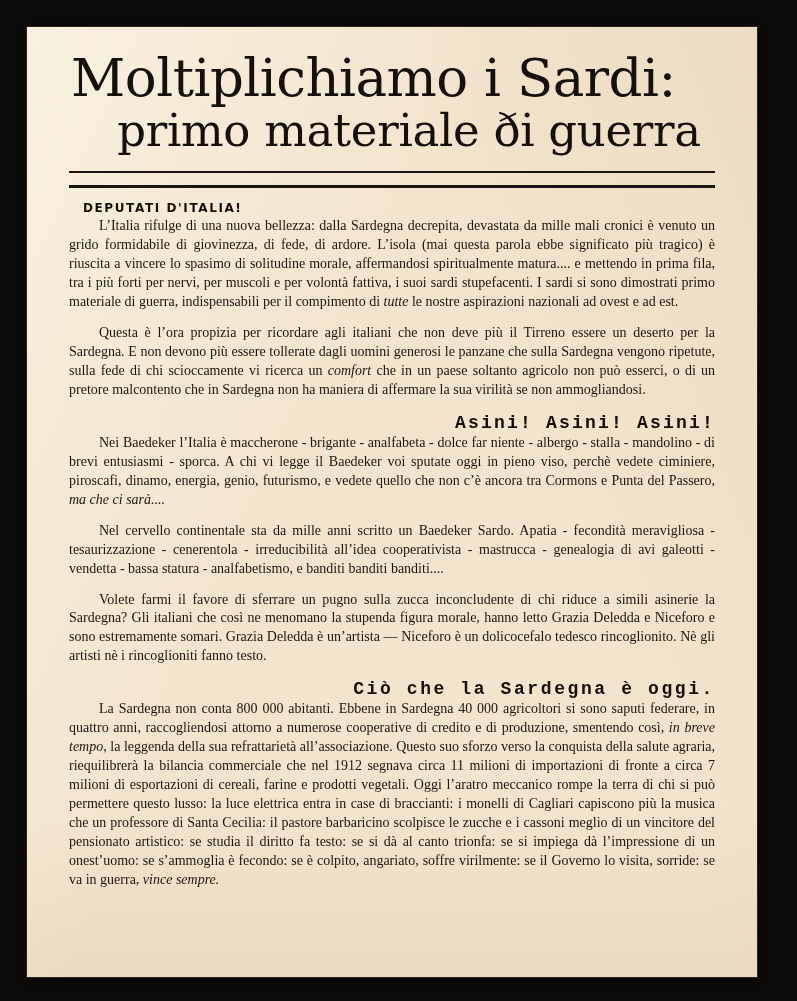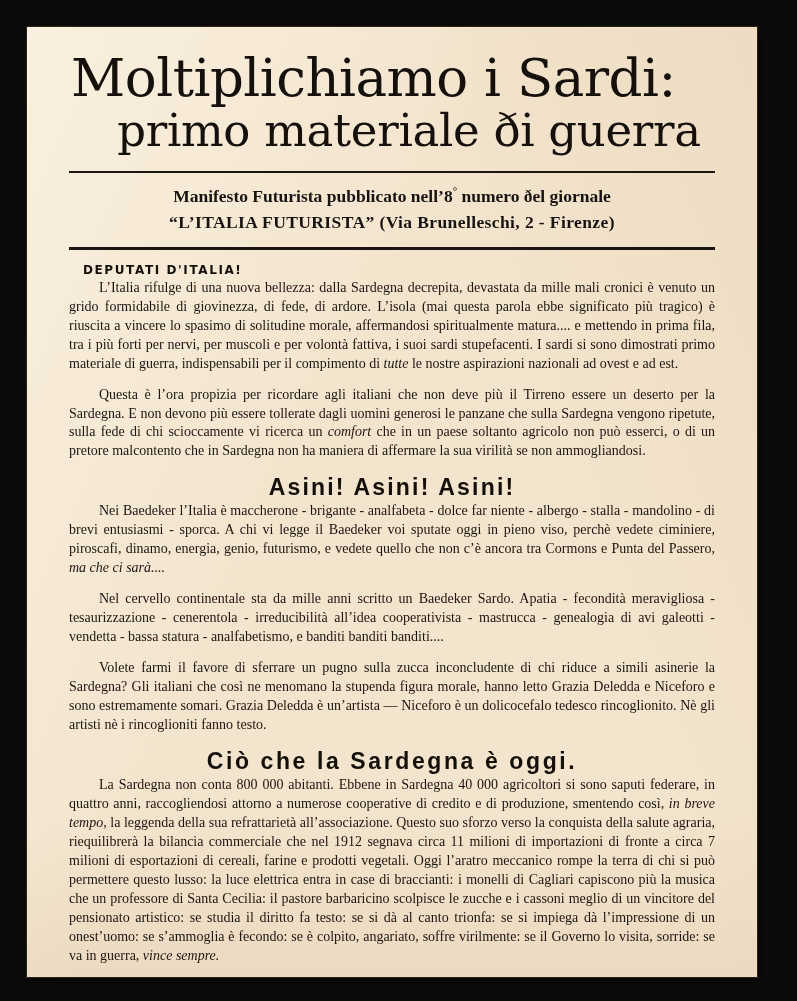--- a/index.html
+++ b/index.html
@@ -92,25 +92,25 @@
   
   .heading-sans {
     font-family: "DejaVu Sans", "Liberation Sans", sans-serif;
     font-weight: bold;
     font-size: 12px;
     letter-spacing: 1.6px;
     margin: 13px 0 2px 14px;
     color: #141009;
   }
   .heading-serif {
-    font-family: Liberation Sans, sans-serif;
+    font-family: Liberation Mono, monospace;
     font-weight: bold;
-    font-size: 23px;
+    font-size: 18px;
     letter-spacing: 2.2px;
-    text-align: center;
+    text-align: right;
     margin: 13px 0 1px 0;
     color: #141009;
   }
   .heading-serif.spaced-wide {
     letter-spacing: 2.6px;
   }
 
   
   .body-text {
     text-align: justify;
@@ -135,24 +135,20 @@
 <div class="screenshot">
   <div class="page">
 
     <div class="title-block">
       <div class="title-line title-line-1">Moltiplichiamo i Sardi:</div>
       <div class="title-line title-line-2">primo materiale ði guerra</div>
     </div>
 
     <div class="rule-thin"></div>
 
-    <div class="subtitle">
-      <div class="subtitle-line-1"><span>Manifesto Futurista pubblicato nell’8</span><span class="sup">°</span><span> numero ðel giornale</span></div>
-      <div class="subtitle-line-2 subtitle-caps">“L’ITALIA FUTURISTA” (Via Brunelleschi, 2 - Firenze)</div>
-    </div>
 
     <div class="rule-thin second"></div>
 
     <div class="heading-sans">DEPUTATI D'ITALIA!</div>
 
     <p class="body-text"><span>L’Italia rifulge di una nuova bellezza: dalla Sardegna decrepita, devastata da mille mali cronici è venuto un grido formidabile di giovinezza, di fede, di ardore. L’isola (mai questa parola ebbe significato più tragico) è riuscita a vincere lo spasimo di solitudine morale, affermandosi spiritualmente matura.... e mettendo in prima fila, tra i più forti per nervi, per muscoli e per volontà fattiva, i suoi sardi stupefacenti. I sardi si sono dimostrati primo materiale di guerra, indispensabili per il compimento di </span><i>tutte</i><span> le nostre aspirazioni nazionali ad ovest e ad est.</span></p>
 
     <p class="body-text"><span>Questa è l’ora propizia per ricordare agli italiani che non deve più il Tirreno essere un deserto per la Sardegna. E non devono più essere tollerate dagli uomini generosi le panzane che sulla Sardegna vengono ripetute, sulla fede di chi scioccamente vi ricerca un </span><i>comfort</i><span> che in un paese soltanto agricolo non può esserci, o di un pretore malcontento che in Sardegna non ha maniera di affermare la sua virilità se non ammogliandosi.</span></p>
 
     <div class="heading-serif">Asini! Asini! Asini!</div>

